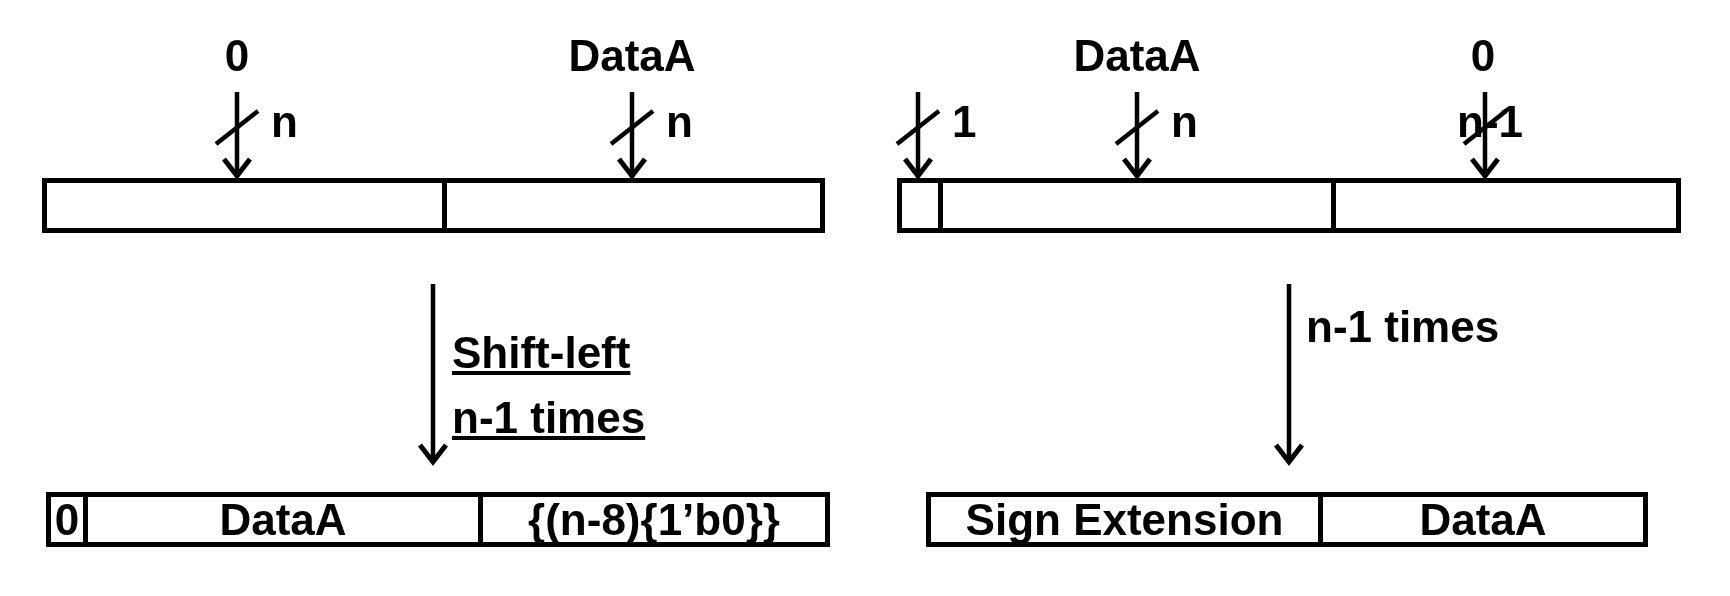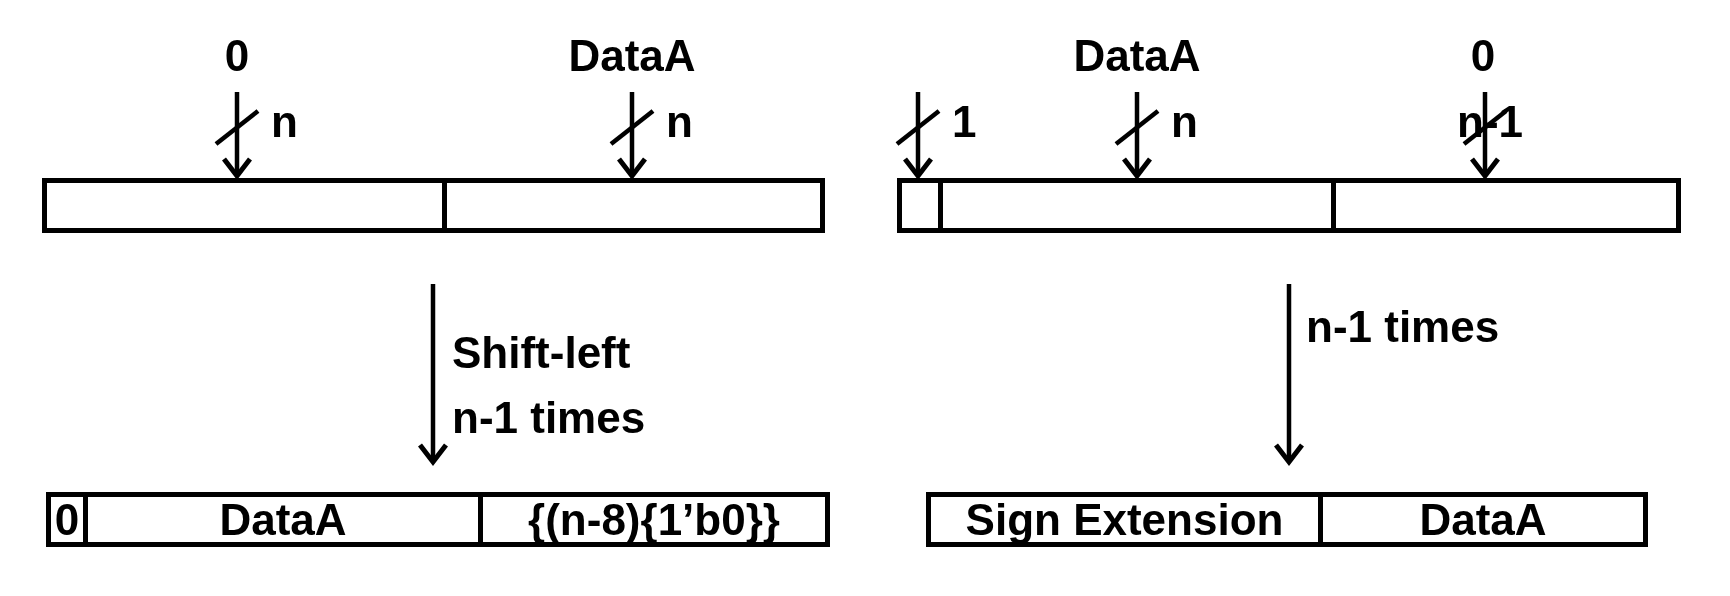--- a/index.html
+++ b/index.html
@@ -58,21 +58,21 @@
   .reg .cell + .cell {
     border-left: 5px solid #000000;
   }
   .op {
     position: absolute;
     font-size: 44px;
     font-weight: 700;
     white-space: nowrap;
   }
   .op .op-line { display: block; }
-  #op-left .op-line  { line-height: 65px; }
+  #op-left .op-line  { line-height: 65px; text-decoration: underline; }
   #op-right .op-line { line-height: 60px; }
 </style>
 </head>
 <body>
 
 <div id="canvas">
 
   <svg class="wires" width="1730" height="596" viewBox="0 0 1730 596" stroke="#000000" fill="none">
 
     <g>

